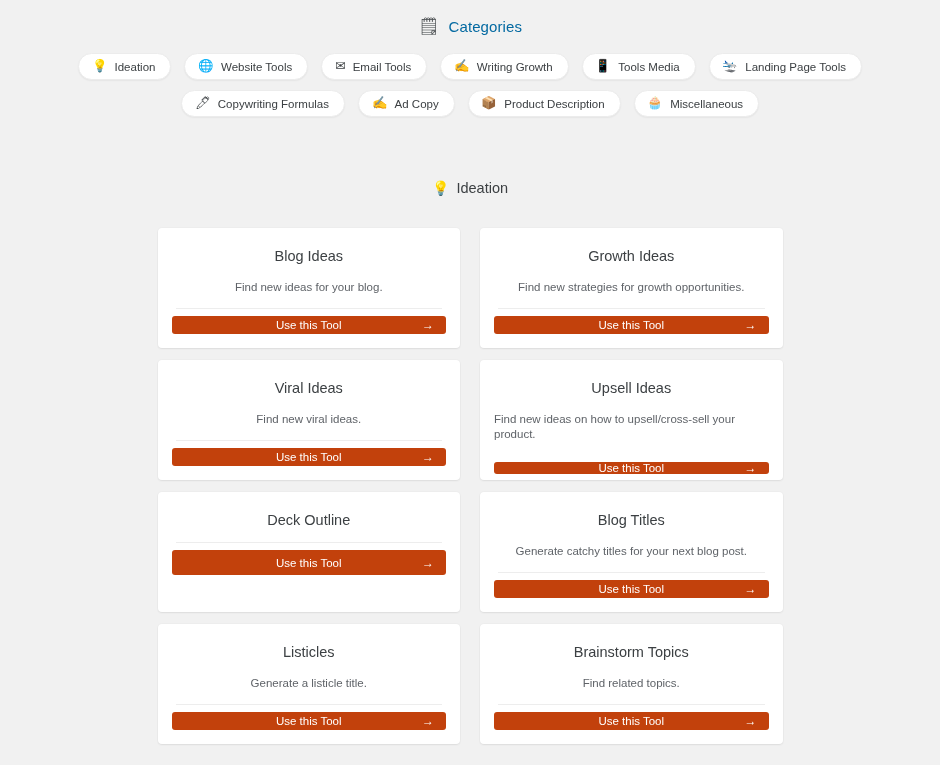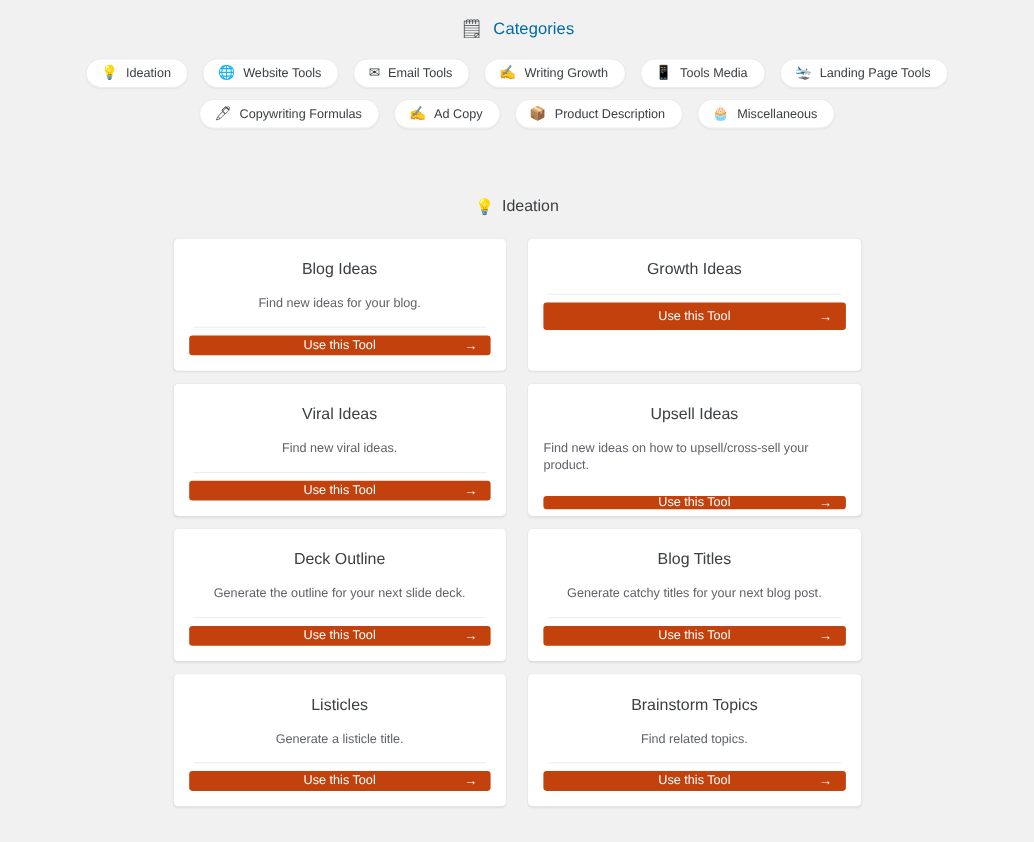--- a/index.html
+++ b/index.html
@@ -61,21 +61,21 @@
     justify-content: center;
     gap: 7px;
     margin-top: 63px;
   }
   .section-head .icon { font-size: 14px; line-height: 1; }
   .section-head .label { font-size: 14.5px; color: #3c4043; }
 
   
   .grid {
     width: 625px;
-    margin: 21px auto 0;
+    margin: 32px auto 0;
     display: grid;
     grid-template-columns: 1fr 1fr;
     column-gap: 20px;
     row-gap: 12px;
   }
   .card {
     background: #ffffff;
     border-radius: 4px;
     box-shadow: 0 1px 2px rgba(0,0,0,.07), 0 0 0 1px rgba(0,0,0,.015);
     padding: 20px 14px 14px;
@@ -191,20 +191,21 @@
       <div class="card-title">Blog Ideas</div>
       <div class="card-desc">Find new ideas for your blog.</div>
       <div class="card-divider"></div>
       <button class="card-btn">
         <span>Use this Tool</span>
         <span class="arrow">→</span>
       </button>
     </div>
     <div class="card">
       <div class="card-title">Growth Ideas</div>
+      <div class="card-desc">Find new strategies for growth opportunities.</div>
       <div class="card-divider"></div>
       <button class="card-btn">
         <span>Use this Tool</span>
         <span class="arrow">→</span>
       </button>
     </div>
     <div class="card">
       <div class="card-title">Viral Ideas</div>
       <div class="card-desc">Find new viral ideas.</div>
       <div class="card-divider"></div>
@@ -217,21 +218,20 @@
       <div class="card-title">Upsell Ideas</div>
       <div class="card-desc">Find new ideas on how to upsell/cross-sell your product.</div>
       <div class="card-divider"></div>
       <button class="card-btn">
         <span>Use this Tool</span>
         <span class="arrow">→</span>
       </button>
     </div>
     <div class="card">
       <div class="card-title">Deck Outline</div>
-      <div class="card-desc">Generate the outline for your next slide deck.</div>
       <div class="card-divider"></div>
       <button class="card-btn">
         <span>Use this Tool</span>
         <span class="arrow">→</span>
       </button>
     </div>
     <div class="card">
       <div class="card-title">Blog Titles</div>
       <div class="card-desc">Generate catchy titles for your next blog post.</div>
       <div class="card-divider"></div>

